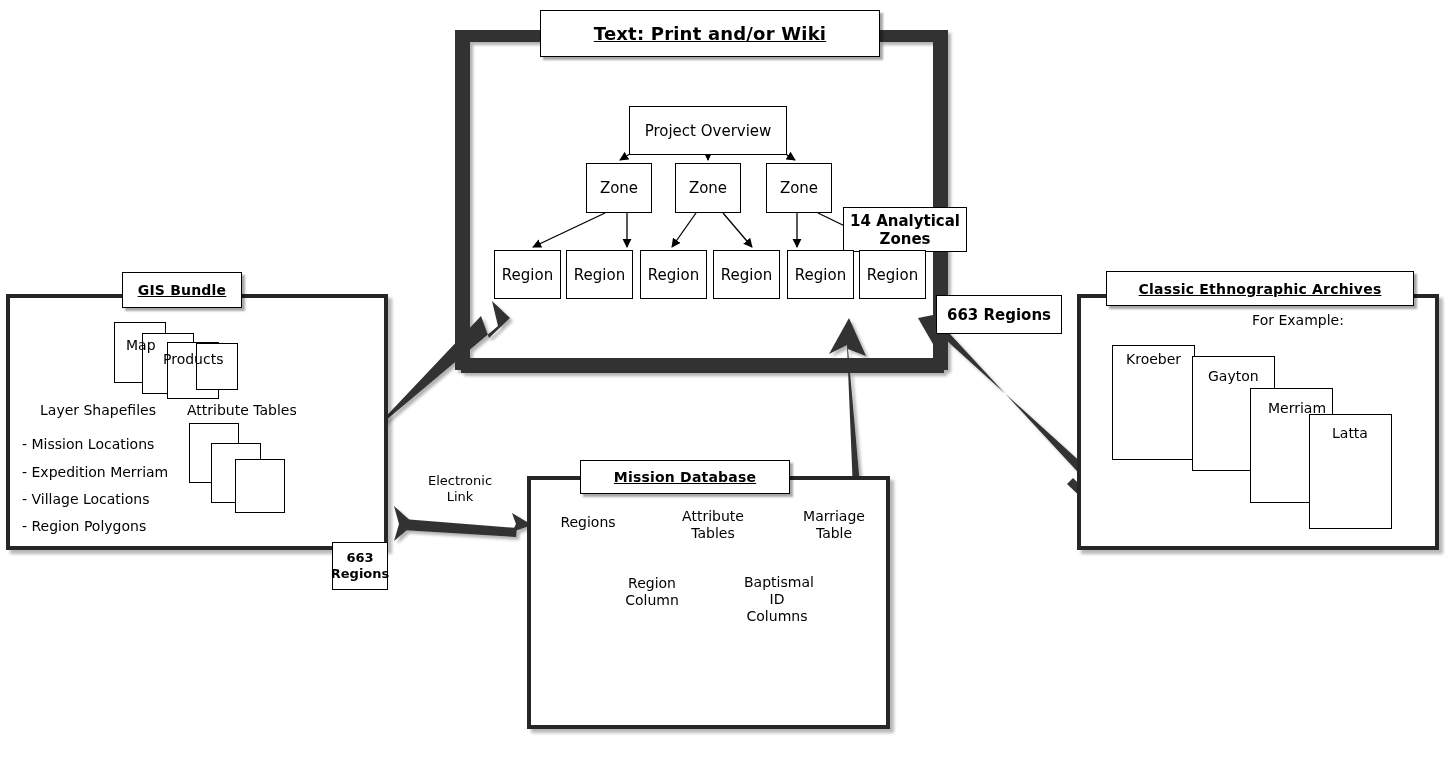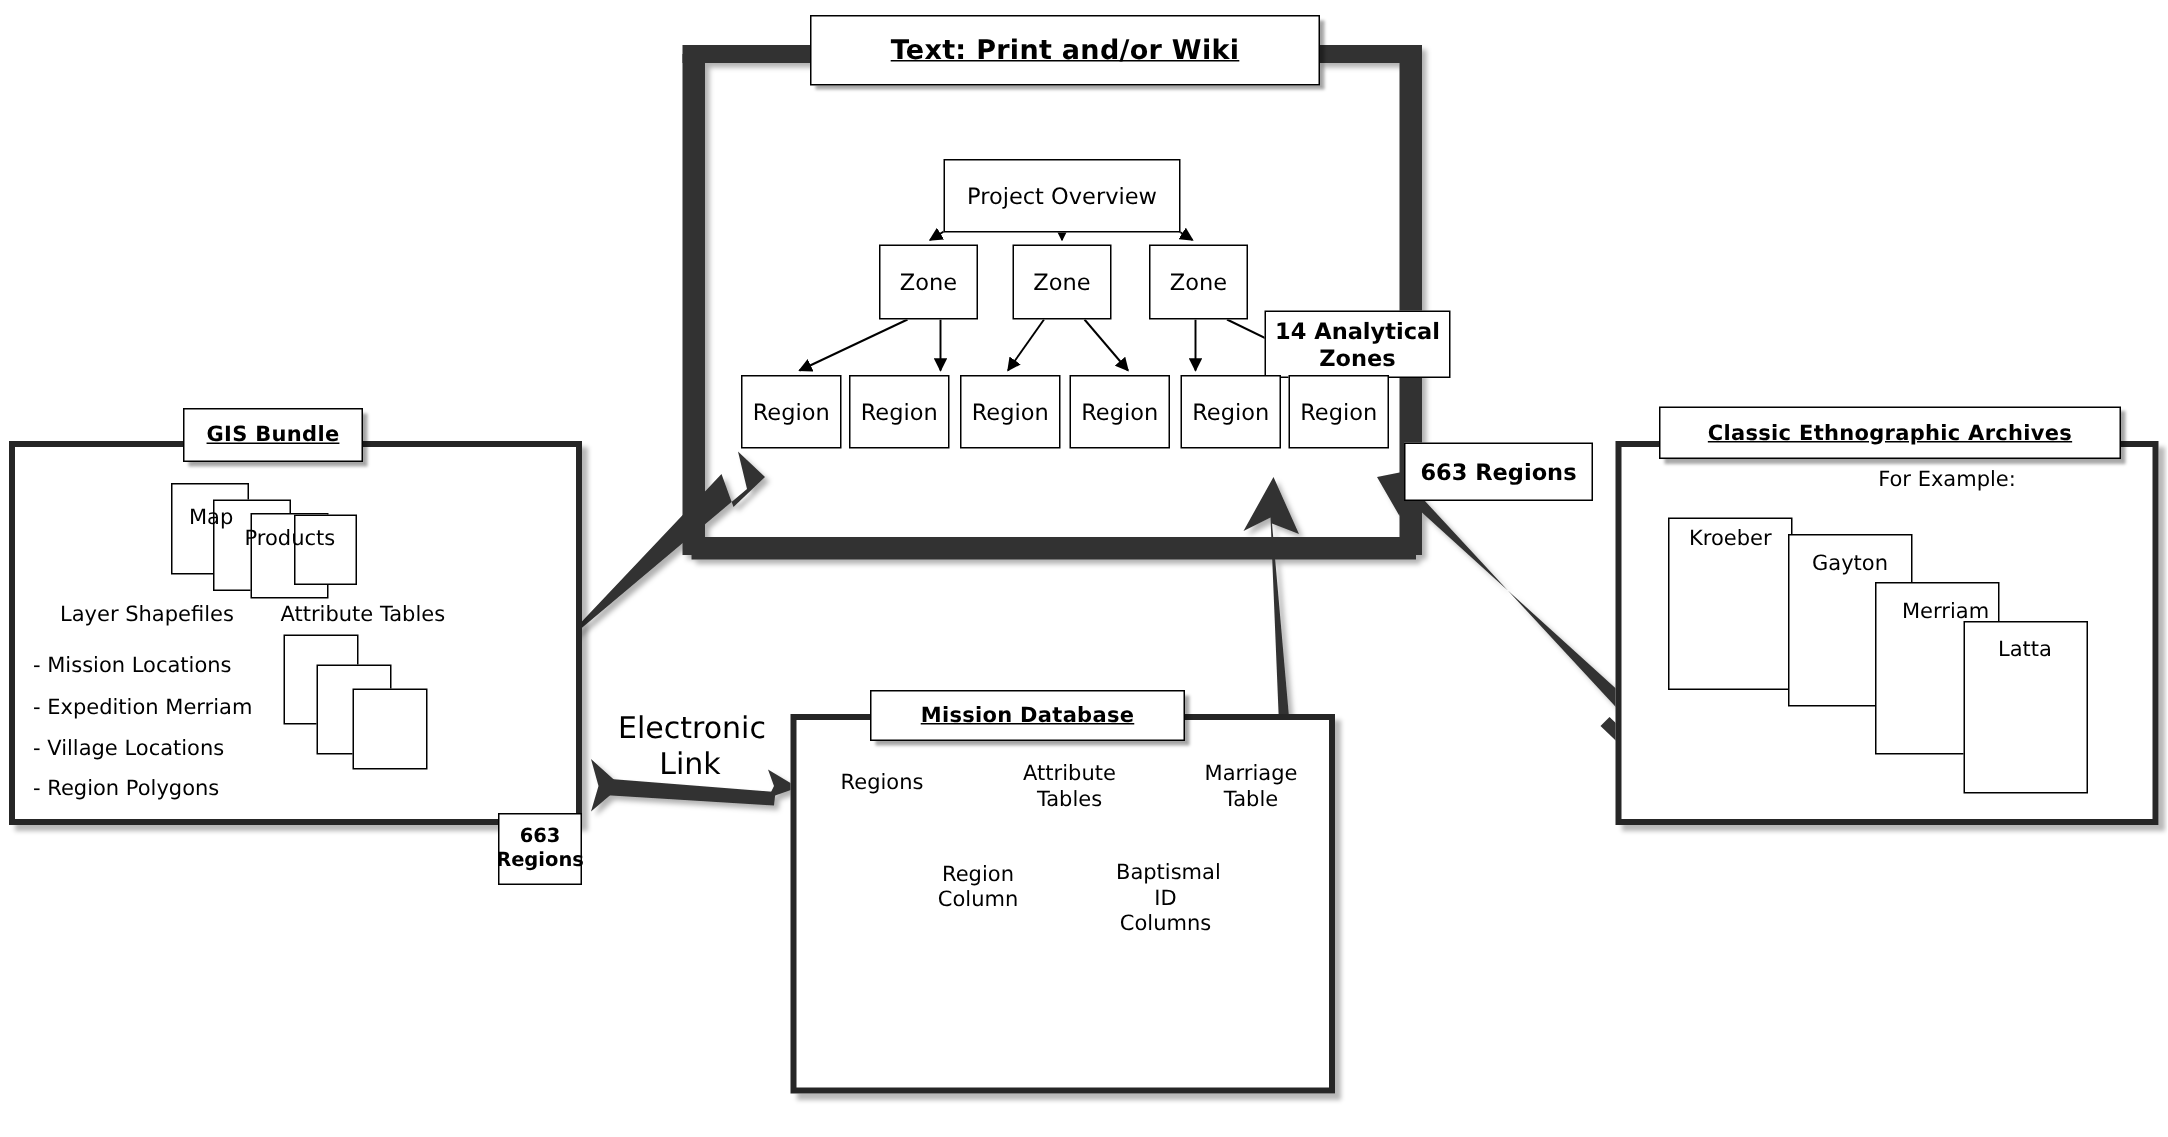--- a/index.html
+++ b/index.html
@@ -240,21 +240,21 @@
   <div class="sheet" style="left:235px; top:459px; width:50px; height:54px;"></div>
 
   <div class="lbl" style="left:22px; top:436px;">- Mission Locations</div>
   <div class="lbl" style="left:22px; top:464px;">- Expedition Merriam</div>
   <div class="lbl" style="left:22px; top:491px;">- Village Locations</div>
   <div class="lbl" style="left:22px; top:518px;">- Region Polygons</div>
 
   <div class="tbox bold" style="left:332px; top:502px; width:56px; height:48px; font-size:13px; white-space:pre-line; line-height:1.25; z-index:7;">663
 Regions</div>
 
-  <div class="lbl c" style="left:412px; top:473px; width:96px; white-space:pre-line; line-height:1.22; font-size:20px;">Electronic
+  <div class="lbl c" style="left:412px; top:473px; width:96px; white-space:pre-line; line-height:1.22; font-size:13px;">Electronic
 Link</div>
 
   <div class="container-box" style="left:527px; top:476px; width:363px; height:253px;"></div>
 
   <div class="title-plate" style="left:580px; top:460px; width:210px; height:34px; font-size:14px;">Mission Database</div>
 
   <div class="lbl c" style="left:548px; top:514px; width:80px;">Regions</div>
   <div class="lbl c" style="left:672px; top:508px; width:82px; white-space:pre-line; line-height:1.2;">Attribute
 Tables</div>
   <div class="lbl c" style="left:796px; top:508px; width:76px; white-space:pre-line; line-height:1.2;">Marriage

